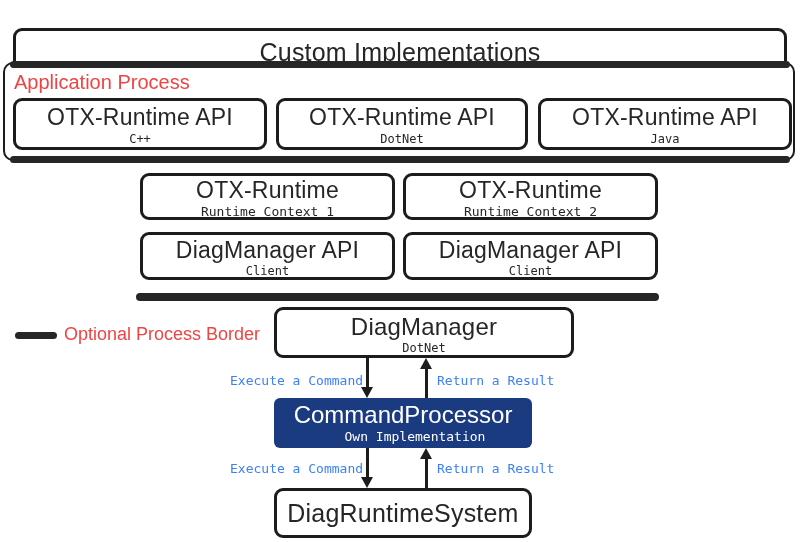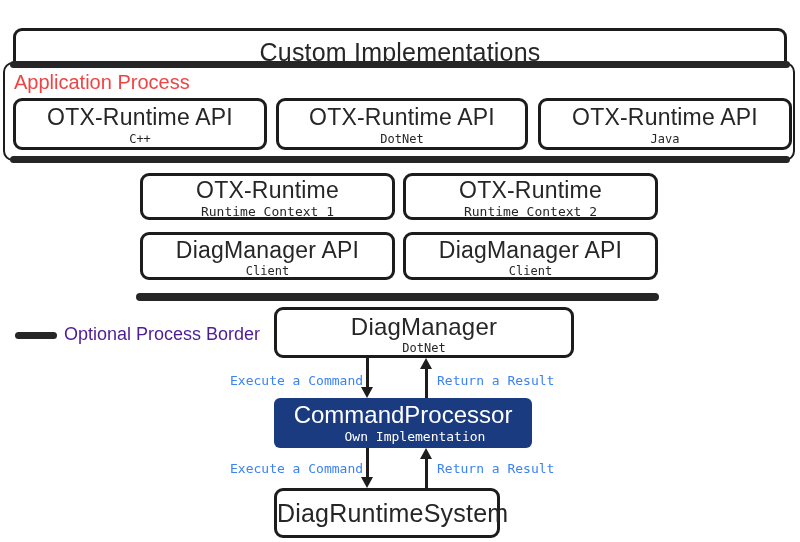--- a/index.html
+++ b/index.html
@@ -68,21 +68,21 @@
     <div class="sub">Client</div>
   </div>
   <div class="abs box" style="left:403px; top:232px; width:255px; height:48px;">
     <div class="title" style="margin-top:1px; line-height:28px;">DiagManager API</div>
     <div class="sub">Client</div>
   </div>
 
   <div class="abs thickbar" style="left:136px; top:293px; width:523px; height:8px;"></div>
 
   <div class="abs thickbar" style="left:15px; top:332px; width:42px; height:7px;"></div>
-  <div class="abs" style="left:64px; top:324px; font-size:18px; color:#4c1d95;">Optional Process Border</div>
+  <div class="abs" style="left:64px; top:324px; font-size:18px; color:#ef4444;">Optional Process Border</div>
 
   <div class="abs box" style="left:274px; top:307px; width:300px; height:51px;">
     <div class="title" style="margin-top:2px; line-height:29px; font-size:24px;">DiagManager</div>
     <div class="sub">DotNet</div>
   </div>
 
   <div class="abs arrow" style="left:360px; top:358px; width:14px; height:40px;">
     <div class="shaft"></div>
     <div class="head-down"></div>
   </div>
@@ -102,17 +102,17 @@
     <div class="shaft"></div>
     <div class="head-down"></div>
   </div>
   <div class="abs arrow" style="left:419px; top:448px; width:14px; height:40px;">
     <div class="head-up"></div>
     <div class="shaft"></div>
   </div>
   <div class="abs mono-label" style="left:230px; top:461px; width:128px; text-align:right;">Execute a Command</div>
   <div class="abs mono-label" style="left:437px; top:461px;">Return a Result</div>
 
-  <div class="abs box" style="left:274px; top:488px; width:226px; height:50px;">
+  <div class="abs box" style="left:274px; top:488px; width:258px; height:50px;">
     <div class="title" style="line-height:44px; font-size:25px;">DiagRuntimeSystem</div>
   </div>
 
 </div>
 
 </body></html>

